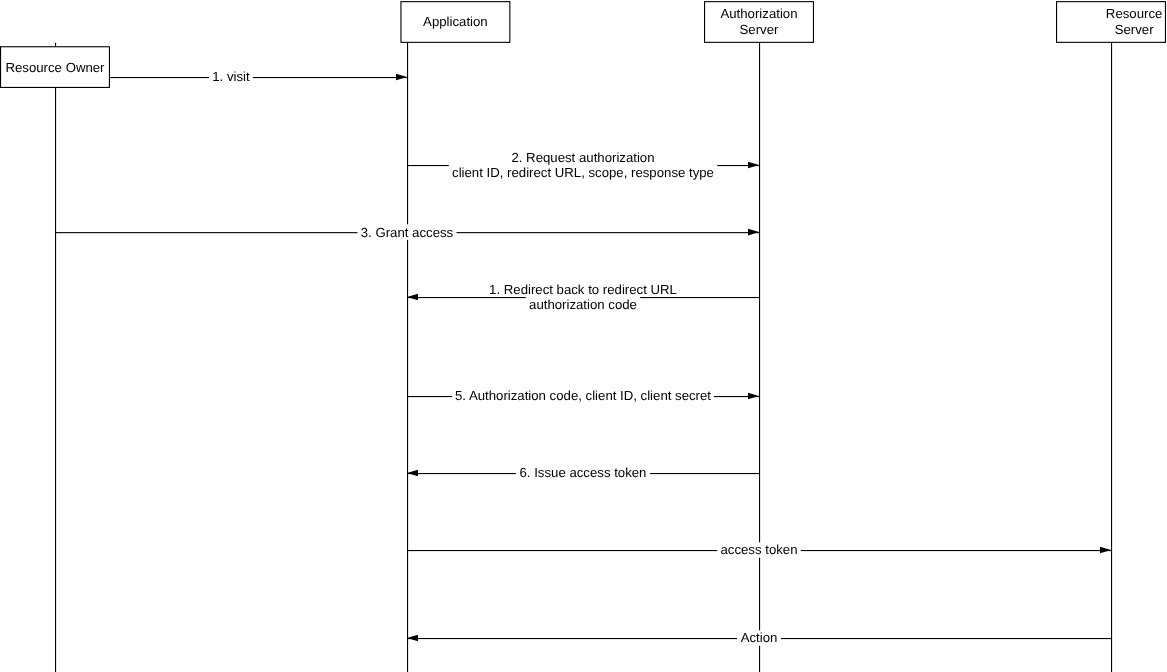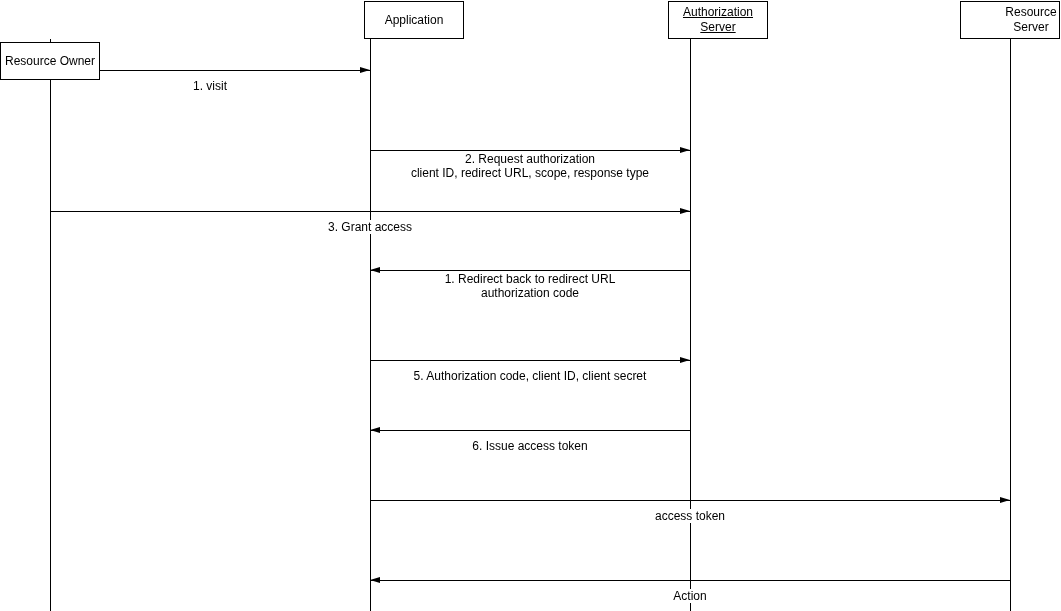--- a/index.html
+++ b/index.html
@@ -69,21 +69,21 @@
   .arrowhead.left {
     left: 0;
     border-right: 10px solid var(--stroke);
     border-top: 3.5px solid transparent;
     border-bottom: 3.5px solid transparent;
   }
   .msg-label {
     position: absolute;
     left: 0;
     right: 0;
-    top: 16px;
+    top: 0;
     transform: translateY(-50%);
     text-align: center;
     font-size: 12px;
     line-height: 14px;
   }
   .msg-label-text {
     display: inline-block;
     background: var(--label-bg);
     padding: 0 3px;
     white-space: nowrap;
@@ -95,21 +95,21 @@
 <div class="canvas" style="width: 1061px; height: 611px;">
     <div class="lifeline" style="left: 50px; top: 39px; height: 572px;"></div>
     <div class="actor-box" style="left: 0px; top: 1px; width: 100px; height: 38px; margin-top: 41px;">
       <div class="actor-label">Resource Owner</div>
     </div>
     <div class="lifeline" style="left: 370px; top: 39px; height: 572px;"></div>
     <div class="actor-box" style="left: 320px; top: 1px; width: 100px; height: 38px; margin-left: 44px;">
       <div class="actor-label">Application</div>
     </div>
     <div class="lifeline" style="left: 690px; top: 39px; height: 572px;"></div>
-    <div class="actor-box" style="left: 668px; top: 1px; width: 100px; height: 38px; text-decoration: underline;">
+    <div class="actor-box" style="left: 640px; top: 1px; width: 100px; height: 38px;">
       <div class="actor-label">Authorization
 Server</div>
     </div>
     <div class="lifeline" style="left: 1010px; top: 39px; height: 572px;"></div>
     <div class="actor-box" style="left: 960px; top: 1px; width: 100px; height: 38px; padding-left: 42px;">
       <div class="actor-label">Resource Server</div>
     </div>
     <div class="message" style="left: 50px; top: 70px; width: 320px;">
       <div class="msg-line"></div>
       <div class="arrowhead right"></div>

